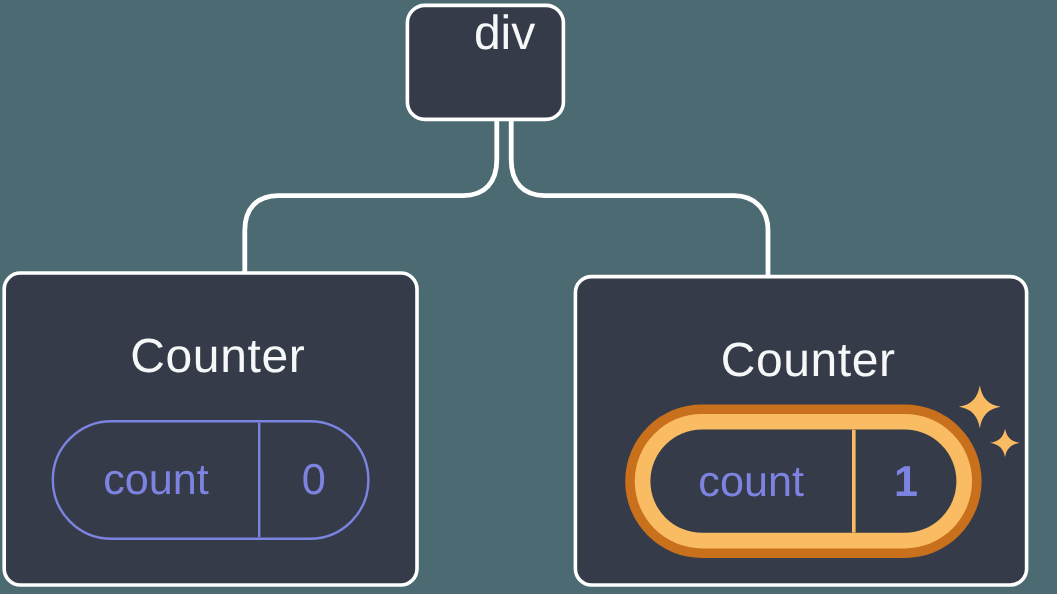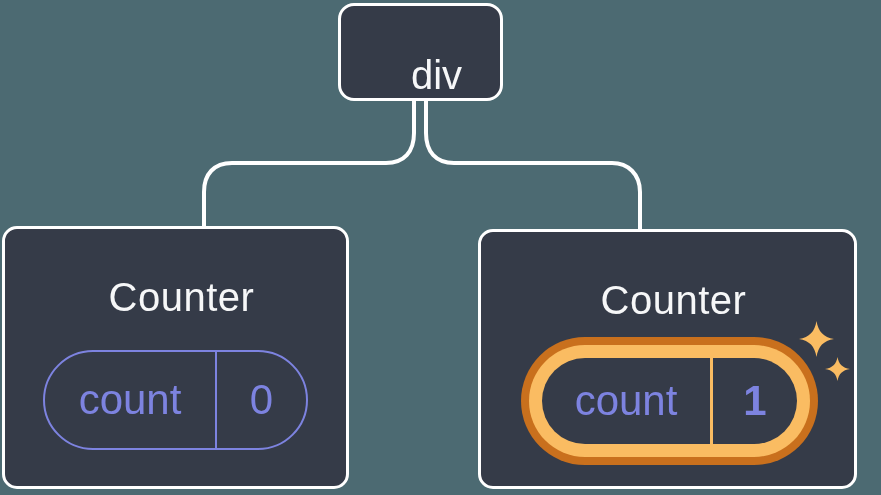--- a/index.html
+++ b/index.html
@@ -15,42 +15,42 @@
   .connector { position: absolute; left: 0; top: 0; width: 881px; height: 495px; }
   .cline { fill: none; stroke: var(--connector, #ffffff); stroke-width: 4; }
 
   .node, .card {
     position: absolute;
     background: var(--node-fill, #353b48);
     border: 3px solid var(--node-border, #ffffff);
     box-sizing: border-box;
   }
   .root-node {
-    left: 338px; top: 3px; width: 165px; height: 98px;
+    left: 338px; top: 3px; width: 133px; height: 98px;
     border-radius: 16px;
-    display: flex; align-items: flex-end; justify-content: center; padding-left: 32px;
+    display: flex; align-items: flex-start; justify-content: center; padding-left: 32px;
   }
   .node-label { color: var(--title-text, #f6f7f8); font-size: 40px; font-weight: 500; }
 
   .card { border-radius: 15px; }
   .card-left  { left: 2px;   top: 226px; width: 347px; height: 263px; }
   .card-right { left: 478px; top: 229px; width: 379px; height: 260px; }
 
   .card-title {
     position: absolute; top: 46px; left: 12px; right: 0;
     text-align: center;
     font-size: 40px; font-weight: 500;
     color: var(--title-text, #f6f7f8);
     letter-spacing: 0.5px;
   }
 
   .seg {
     display: flex; align-items: center; justify-content: center;
     color: var(--state-purple, #7d83e0);
-    font-size: 42px;
+    font-size: 36px;
     box-sizing: border-box;
   }
   .seg-val { flex: 1; }
 
   
   .pill-plain {
     position: absolute; left: 38px; top: 121px;
     width: 265px; height: 100px;
     border: 2.5px solid var(--state-purple, #7d83e0);
     border-radius: 50px;

